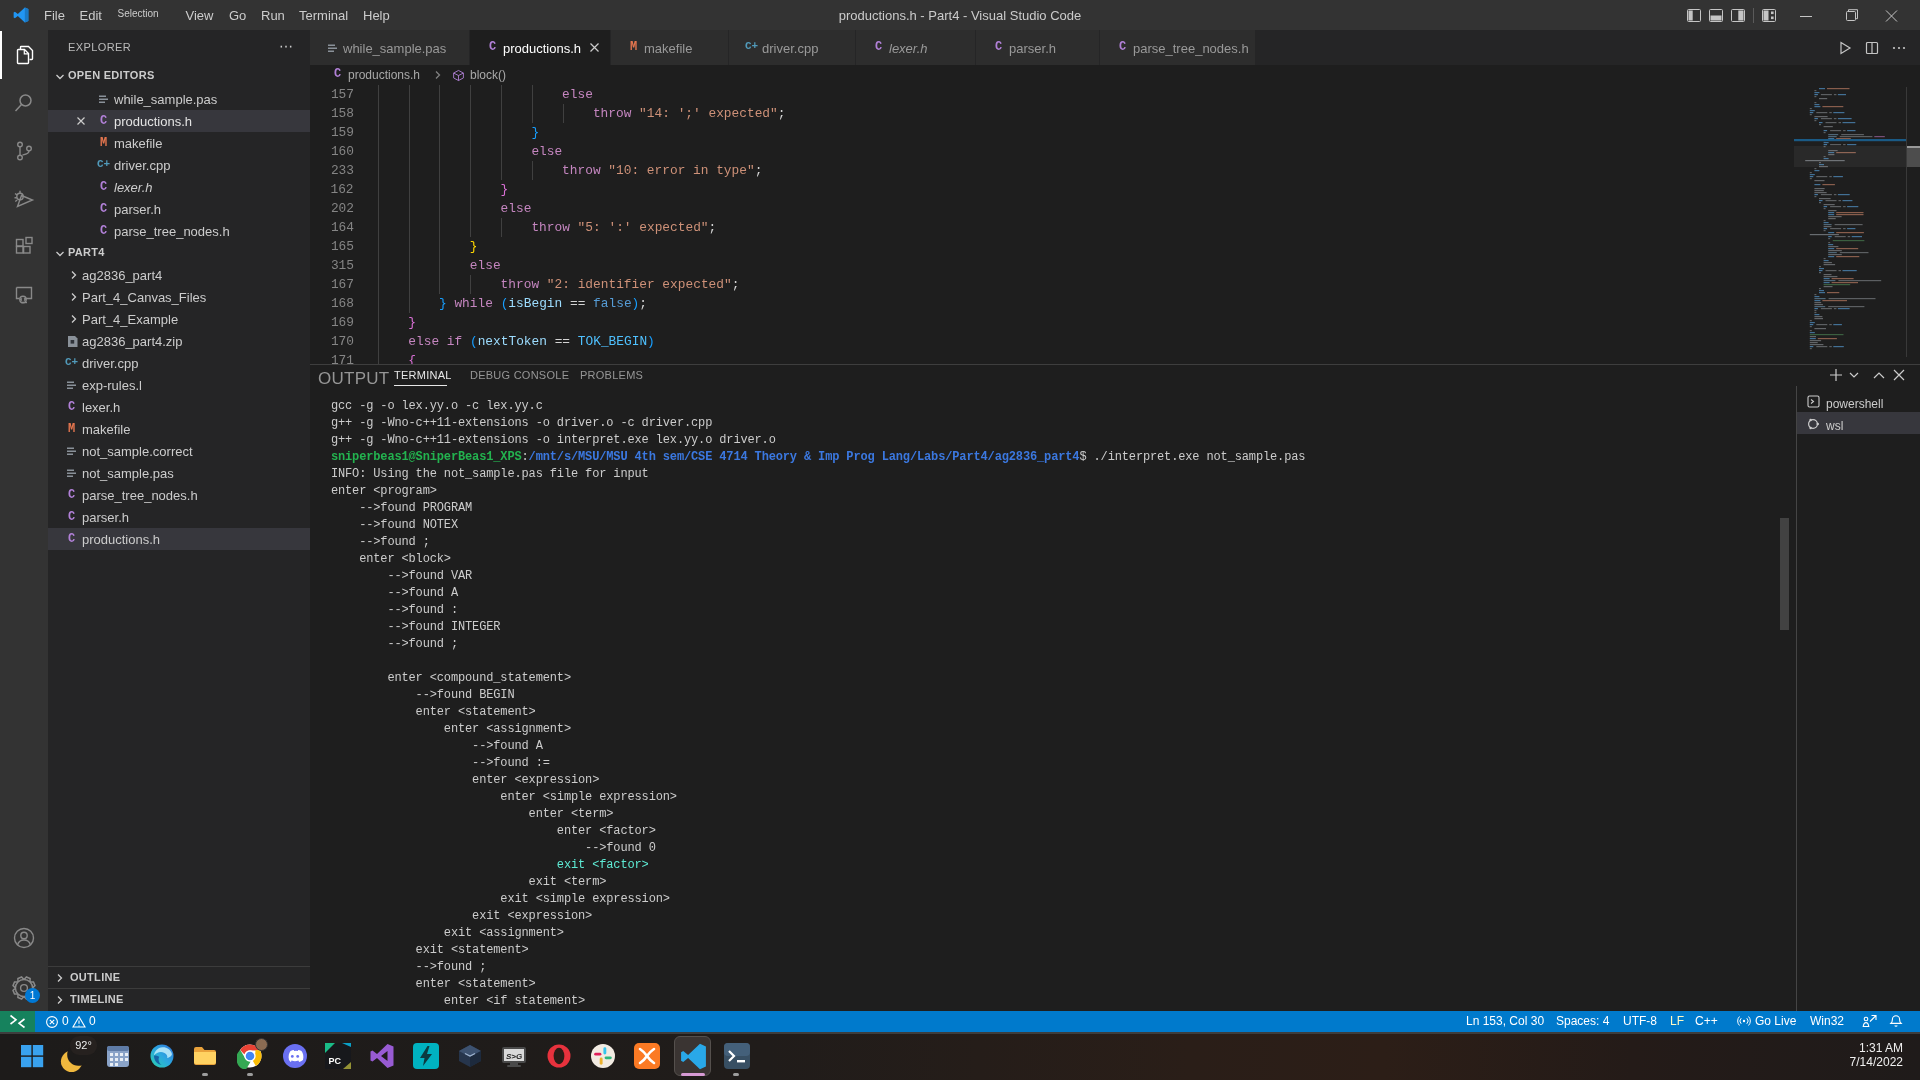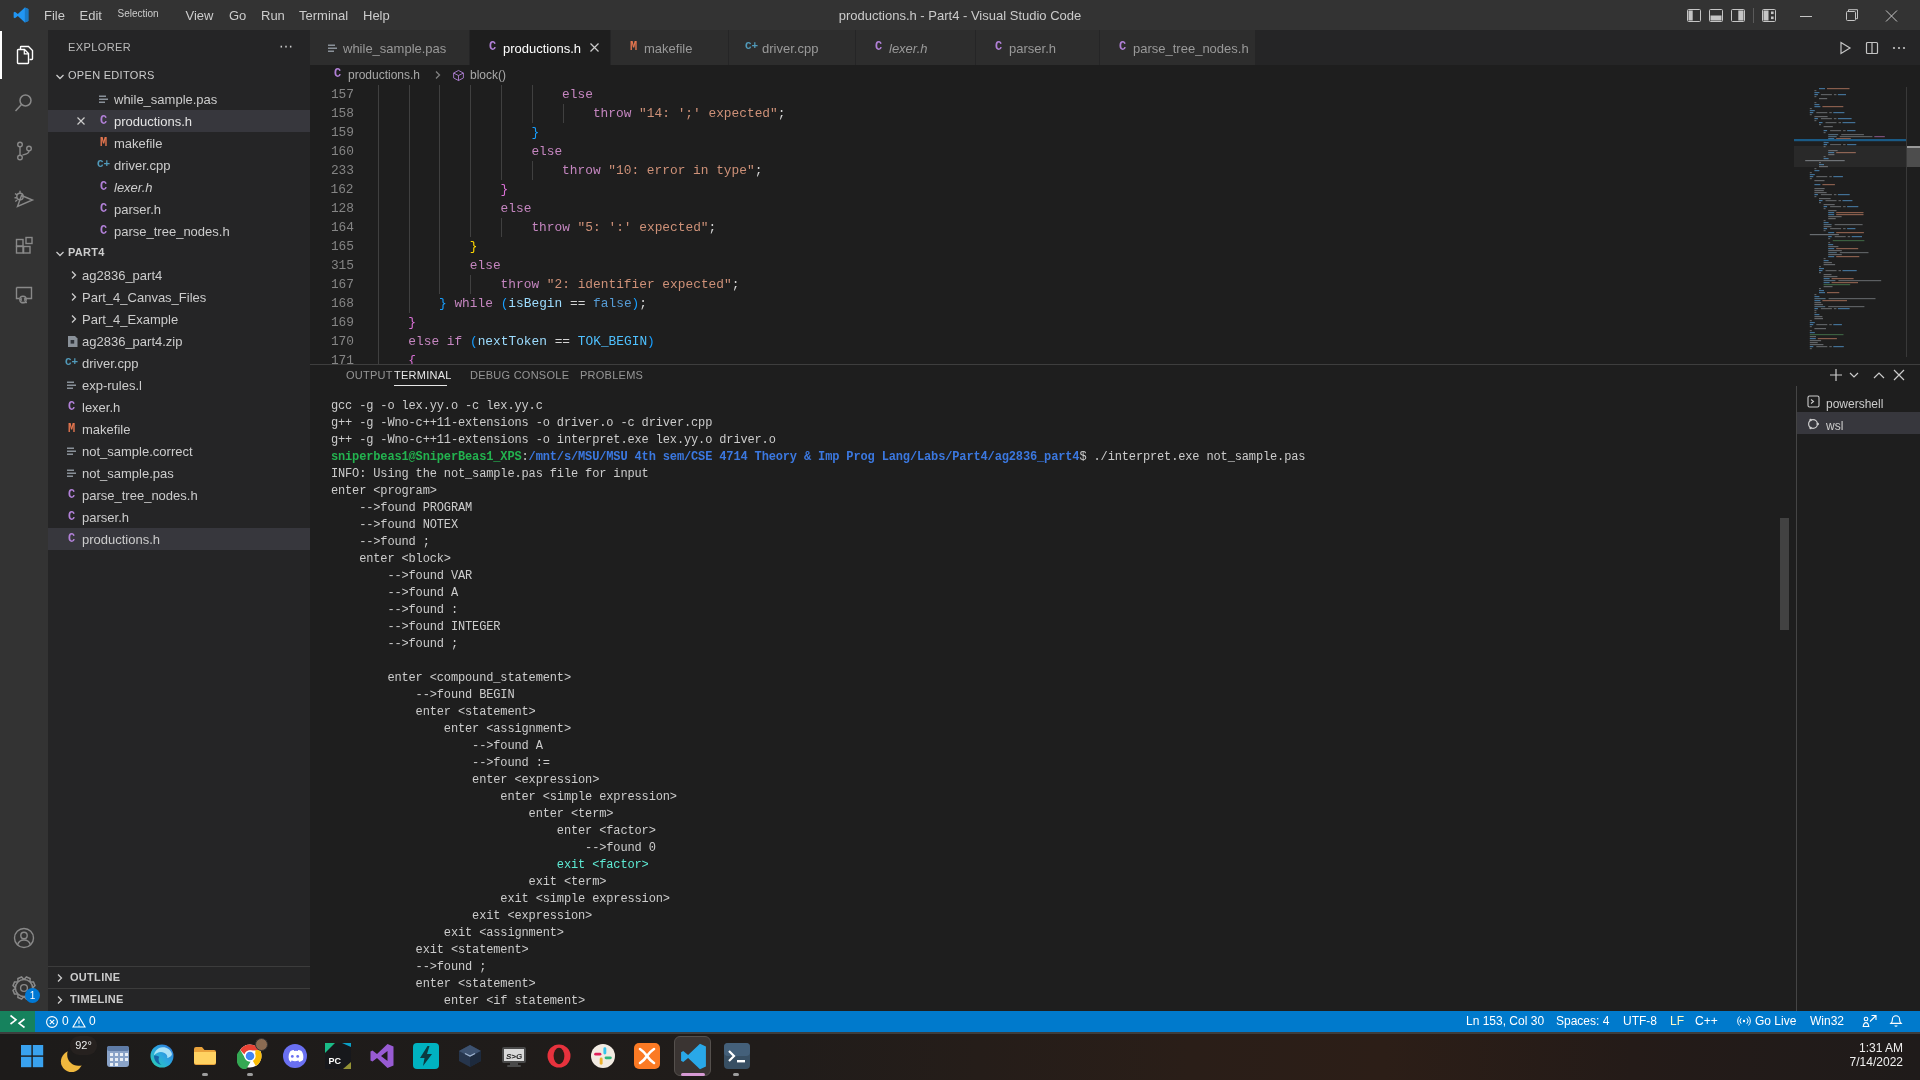--- a/index.html
+++ b/index.html
@@ -87,21 +87,21 @@
 <circle cx="13" cy="13" r="3.4" stroke-width="1.4"></circle>
 <path d="M21.6 13.1L24.0 15.4L22.5 19.1L19.2 19.0M19.0 19.2L19.1 22.5L15.4 24.0L13.1 21.6M12.9 21.6L10.6 24.0L6.9 22.5L7.0 19.2M6.8 19.0L3.5 19.1L2.0 15.4L4.4 13.1M4.4 12.9L2.0 10.6L3.5 6.9L6.8 7.0M7.0 6.8L6.9 3.5L10.6 2.0L12.9 4.4M13.1 4.4L15.4 2.0L19.1 3.5L19.0 6.8M19.2 7.0L22.5 6.9L24.0 10.6L21.6 12.9" stroke-width="1.5"></path>
 </svg>
 <div class="abs" style="left:25px;top:988px;width:15px;height:15px;border-radius:50%;background:#0078d4;color:#fff;font-size:10px;text-align:center;line-height:15px">1</div>
 <div class="abs" style="left:48px;top:30px;width:262px;height:981px;background:#252526"></div>
 <div class="abs" style="left:68px;top:41px;font-size:11px;color:#bbbbbb;letter-spacing:.4px">EXPLORER</div>
 <div class="abs" style="left:279px;top:38px;font-size:14px;color:#cccccc;letter-spacing:1px">⋯</div>
 <svg class="abs" style="left:55px;top:72px" width="10" height="10" viewBox="0 0 10 10" fill="none" stroke="#cccccc" stroke-width="1.3">
     <path d="M1.5 3 5 6.5 8.5 3"></path>
   </svg>
-<div class="abs" style="left:68px;top:69px;font-size:11px;font-weight:normal;color:#cccccc;letter-spacing:.3px">OPEN EDITORS</div>
+<div class="abs" style="left:68px;top:69px;font-size:11px;font-weight:bold;color:#cccccc;letter-spacing:.3px">OPEN EDITORS</div>
 <svg class="abs" style="left:97px;top:93px" width="13" height="13" viewBox="0 0 13 13" stroke="#8a9199" stroke-width="1.4">
     <path d="M2 3.2h7M2 6.2h9M2 9.2h6"></path>
   </svg>
 <div class="abs" style="left:114px;top:92px;font-size:13px;color:#cccccc;">while_sample.pas</div>
 <div class="abs" style="left:48px;top:110px;width:262px;height:22px;background:#37373d"></div>
 <svg class="abs" style="left:76px;top:116px" width="10" height="10" viewBox="0 0 10 10" stroke="#cccccc" stroke-width="1.2">
     <path d="M1.5 1.5 8.5 8.5M8.5 1.5 1.5 8.5"></path>
   </svg>
 <div class="abs mono" style="left:97px;top:114px;width:13px;font-size:12px;font-weight:bold;color:#b180d7;text-align:center">C</div>
 <div class="abs" style="left:114px;top:114px;font-size:13px;color:#e3e3e3;">productions.h</div>
@@ -233,21 +233,21 @@
 <div class="abs mono" style="left:330px;top:103.5px;width:24px;height:19px;line-height:19px;font-size:12.83px;color:#858585;text-align:right">158</div>
 <div class="abs mono" style="left:592.9px;top:103.5px;height:19px;line-height:19px;font-size:12.83px;letter-spacing:0.005px;white-space:pre"><span style="color:#C586C0">throw</span><span style="color:#D4D4D4"> </span><span style="color:#CE9178">"14: ';' expected"</span><span style="color:#D4D4D4">;</span></div>
 <div class="abs mono" style="left:330px;top:122.5px;width:24px;height:19px;line-height:19px;font-size:12.83px;color:#858585;text-align:right">159</div>
 <div class="abs mono" style="left:531.4px;top:122.5px;height:19px;line-height:19px;font-size:12.83px;letter-spacing:0.005px;white-space:pre"><span style="color:#179FFF">}</span></div>
 <div class="abs mono" style="left:330px;top:141.5px;width:24px;height:19px;line-height:19px;font-size:12.83px;color:#858585;text-align:right">160</div>
 <div class="abs mono" style="left:531.4px;top:141.5px;height:19px;line-height:19px;font-size:12.83px;letter-spacing:0.005px;white-space:pre"><span style="color:#C586C0">else</span></div>
 <div class="abs mono" style="left:330px;top:160.5px;width:24px;height:19px;line-height:19px;font-size:12.83px;color:#858585;text-align:right">233</div>
 <div class="abs mono" style="left:562.1px;top:160.5px;height:19px;line-height:19px;font-size:12.83px;letter-spacing:0.005px;white-space:pre"><span style="color:#C586C0">throw</span><span style="color:#D4D4D4"> </span><span style="color:#CE9178">"10: error in type"</span><span style="color:#D4D4D4">;</span></div>
 <div class="abs mono" style="left:330px;top:179.5px;width:24px;height:19px;line-height:19px;font-size:12.83px;color:#858585;text-align:center">162</div>
 <div class="abs mono" style="left:500.6px;top:179.5px;height:19px;line-height:19px;font-size:12.83px;letter-spacing:0.005px;white-space:pre"><span style="color:#DA70D6">}</span></div>
-<div class="abs mono" style="left:330px;top:198.5px;width:24px;height:19px;line-height:19px;font-size:12.83px;color:#858585;text-align:right">128</div>
+<div class="abs mono" style="left:330px;top:198.5px;width:24px;height:19px;line-height:19px;font-size:12.83px;color:#858585;text-align:right">202</div>
 <div class="abs mono" style="left:500.6px;top:198.5px;height:19px;line-height:19px;font-size:12.83px;letter-spacing:0.005px;white-space:pre"><span style="color:#C586C0">else</span></div>
 <div class="abs mono" style="left:330px;top:217.5px;width:24px;height:19px;line-height:19px;font-size:12.83px;color:#858585;text-align:right">164</div>
 <div class="abs mono" style="left:531.4px;top:217.5px;height:19px;line-height:19px;font-size:12.83px;letter-spacing:0.005px;white-space:pre"><span style="color:#C586C0">throw</span><span style="color:#D4D4D4"> </span><span style="color:#CE9178">"5: ':' expected"</span><span style="color:#D4D4D4">;</span></div>
 <div class="abs mono" style="left:330px;top:236.5px;width:24px;height:19px;line-height:19px;font-size:12.83px;color:#858585;text-align:right">165</div>
 <div class="abs mono" style="left:469.8px;top:236.5px;height:19px;line-height:19px;font-size:12.83px;letter-spacing:0.005px;white-space:pre"><span style="color:#FFD700">}</span></div>
 <div class="abs mono" style="left:330px;top:255.5px;width:24px;height:19px;line-height:19px;font-size:12.83px;color:#858585;text-align:right">315</div>
 <div class="abs mono" style="left:469.8px;top:255.5px;height:19px;line-height:19px;font-size:12.83px;letter-spacing:0.005px;white-space:pre"><span style="color:#C586C0">else</span></div>
 <div class="abs mono" style="left:330px;top:274.5px;width:24px;height:19px;line-height:19px;font-size:12.83px;color:#858585;text-align:right">167</div>
 <div class="abs mono" style="left:500.6px;top:274.5px;height:19px;line-height:19px;font-size:12.83px;letter-spacing:0.005px;white-space:pre"><span style="color:#C586C0">throw</span><span style="color:#D4D4D4"> </span><span style="color:#CE9178">"2: identifier expected"</span><span style="color:#D4D4D4">;</span></div>
 <div class="abs mono" style="left:330px;top:293.5px;width:24px;height:19px;line-height:19px;font-size:12.83px;color:#858585;text-align:right">168</div>
@@ -455,21 +455,21 @@
     <rect x="22.3" y="259" width="11.0" height="1.2" fill="#9aa0a6" opacity="0.5"></rect>
     <rect x="35.3" y="259" width="2.5" height="1.2" fill="#9aa0a6" opacity="0.5"></rect>
     <rect x="39.3" y="259" width="10.5" height="1.2" fill="#569cd6" opacity="0.65"></rect>
     <rect x="15.8" y="261" width="2.0" height="1.2" fill="#9aa0a6" opacity="0.5"></rect>
     <rect x="0" y="52" width="112" height="2.2" fill="#1a5a85"></rect>
   </svg>
 <div class="abs" style="left:1794px;top:146px;width:112px;height:21px;background:rgba(255,255,255,0.05)"></div>
 <div class="abs" style="left:1906px;top:87px;width:1px;height:270px;background:#393939"></div>
 <div class="abs" style="left:1907px;top:146px;width:13px;height:21px;background:#4d4d4d;border-top:2px solid #999"></div>
 <div class="abs" style="left:310px;top:364px;width:1610px;height:647px;background:#1e1e1e;border-top:1px solid #3e3e3e"></div>
-<div class="abs" style="left:346px;top:369px;font-size:11px;letter-spacing:.25px;color:#969696">OUTPUT</div>
+<div class="abs" style="left:318px;top:369px;font-size:17px;letter-spacing:.25px;color:#969696">OUTPUT</div>
 <div class="abs" style="left:394px;top:369px;font-size:11px;letter-spacing:.25px;color:#e7e7e7">TERMINAL</div>
 <div class="abs" style="left:470px;top:369px;font-size:11px;letter-spacing:.25px;color:#969696">DEBUG CONSOLE</div>
 <div class="abs" style="left:580px;top:369px;font-size:11px;letter-spacing:.25px;color:#969696">PROBLEMS</div>
 <div class="abs" style="left:394px;top:385px;width:53px;height:1px;background:#e7e7e7"></div>
 <svg class="abs" style="left:1828px;top:367px" width="80" height="16" viewBox="0 0 80 16" fill="none" stroke="#cccccc" stroke-width="1.2">
 <path d="M8 2v12M2 8h12"></path>
 <path d="M22 6l4 4 4-4"></path>
 <path d="M46 11l5-5 5 5"></path>
 <path d="M66 3l10 10M76 3 66 13"></path>
 </svg>

